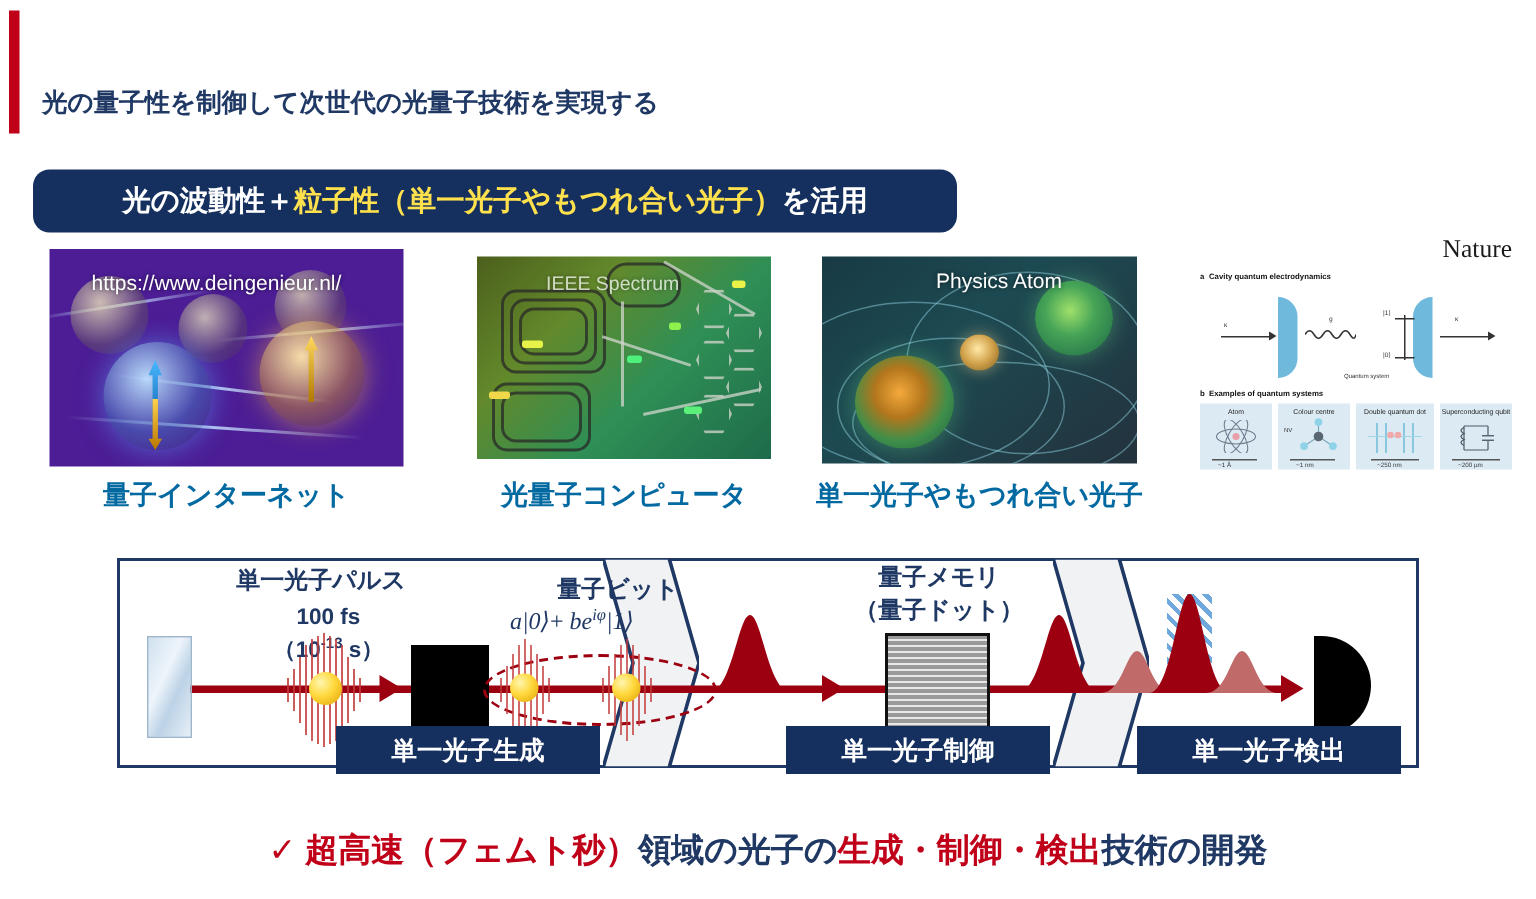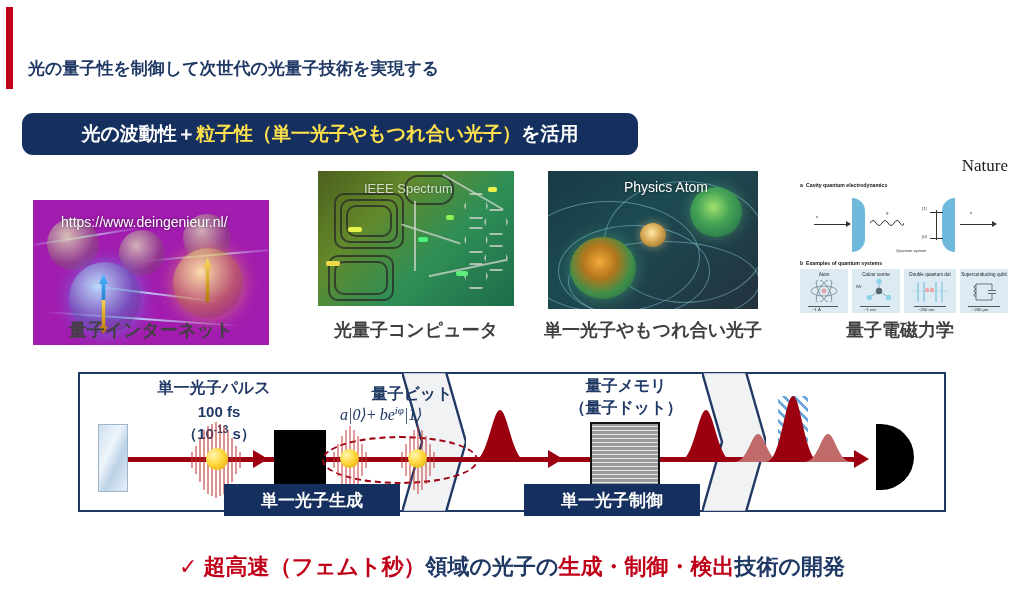--- a/index.html
+++ b/index.html
@@ -34,26 +34,26 @@
   .banner .hl{color:#FFE14D;}
 
   
   .thumbs{position:absolute;left:0;top:166px;width:1024px;height:180px;}
   .thumb{position:absolute;overflow:hidden;}
   .thumb .wm{
     position:absolute;color:#ffffff;font-size:14px;white-space:nowrap;
     text-shadow:0 0 3px rgba(0,0,0,.6);
   }
   .caption{
-    position:absolute;color:#404040;font-size:18px;font-weight:bold;
+    position:absolute;color:#0369a1;font-size:18px;font-weight:bold;
     white-space:nowrap;text-align:center;
   }
 
   
-  #th1{left:33px;top:0px;width:236px;height:145px;background:#a21caf;margin-top:34px;}
+  #th1{left:33px;top:0px;width:236px;height:145px;background:#4c1d95;}
   #th1 .sphere{position:absolute;border-radius:50%;}
   #th1 .strand{position:absolute;height:2px;background:linear-gradient(90deg,rgba(180,210,255,0),rgba(200,225,255,.85),rgba(180,210,255,0));border-radius:2px;}
 
   
   #th2{left:318px;top:5px;width:196px;height:135px;
     background:linear-gradient(135deg,#4c5f1c 0%,#63892b 30%,#2f8f55 60%,#1d6b4a 100%);}
   #th2 .spiral{position:absolute;border:2px solid rgba(40,40,40,.75);border-radius:10px;}
   #th2 .wire{position:absolute;background:rgba(210,215,205,.75);}
   #th2 .hexrow{position:absolute;border:2px solid rgba(205,210,200,.8);}
   #th2 .dot{position:absolute;border-radius:2px;}
@@ -270,21 +270,20 @@
         <line x1="20" y1="10.5" x2="28" y2="10.5" stroke="#4a5a66" stroke-width=".9"></line>
         <line x1="20" y1="13.5" x2="28" y2="13.5" stroke="#4a5a66" stroke-width=".9"></line>
       </svg>
       <div class="scalebar" style="left:178px;top:150px;width:32px;"></div>
       <div class="scaletxt" style="left:182px;top:151px;">~200 µm</div>
     </div>
 
     <div class="caption" style="left:33px;top:152px;width:236px;">量子インターネット</div>
     <div class="caption" style="left:303px;top:152px;width:226px;">光量子コンピュータ</div>
     <div class="caption" style="left:538px;top:152px;width:230px;">単一光子やもつれ合い光子</div>
-    <div class="caption" style="left:800px;top:152px;width:200px;">量子電磁力学</div>
   </div>
 
   <div class="diagram">
     <div class="dframe"></div>
 
     <svg class="chev" style="left:324px;" viewBox="0 0 64 140" preserveAspectRatio="none">
       <polygon points="0,0 44,0 64,70 44,140 0,140 20,70" fill="#F1F2F4" stroke="#1F3864" stroke-width="2.4"></polygon>
     </svg>
     <svg class="chev" style="left:624px;" viewBox="0 0 64 140" preserveAspectRatio="none">
       <polygon points="0,0 44,0 64,70 44,140 0,140 20,70" fill="#F1F2F4" stroke="#1F3864" stroke-width="2.4"></polygon>
@@ -373,19 +372,20 @@
       <path d="M0 68 C15 68 19 2 27 2 C35 2 39 68 54 68 Z" fill="#9C0010"></path>
     </svg>
     <svg style="position:absolute;left:726px;top:60px;" width="48" height="30" viewBox="0 0 48 30">
       <path d="M0 30 C14 30 17 2 24 2 C31 2 34 30 48 30 Z" fill="#C06A6A"></path>
     </svg>
     <div class="arrowhead" style="left:776px;top:78px;"></div>
     <div class="detector" style="left:798px;top:52px;width:38px;height:66px;"></div>
 
     <div class="stagebox" style="left:146px;top:112px;width:176px;height:32px;">単一光子生成</div>
     <div class="stagebox" style="left:446px;top:112px;width:176px;height:32px;">単一光子制御</div>
+    <div class="stagebox" style="left:680px;top:112px;width:176px;height:32px;">単一光子検出</div>
   </div>
 
   <div class="bottom">
     <span class="r">✓ </span><span class="r">超高速（フェムト秒）</span><span class="b">領域の光子の</span><span class="r">生成・制御・検出</span><span class="b">技術の開発</span>
   </div>
 
 </div>
 
 </body></html>

